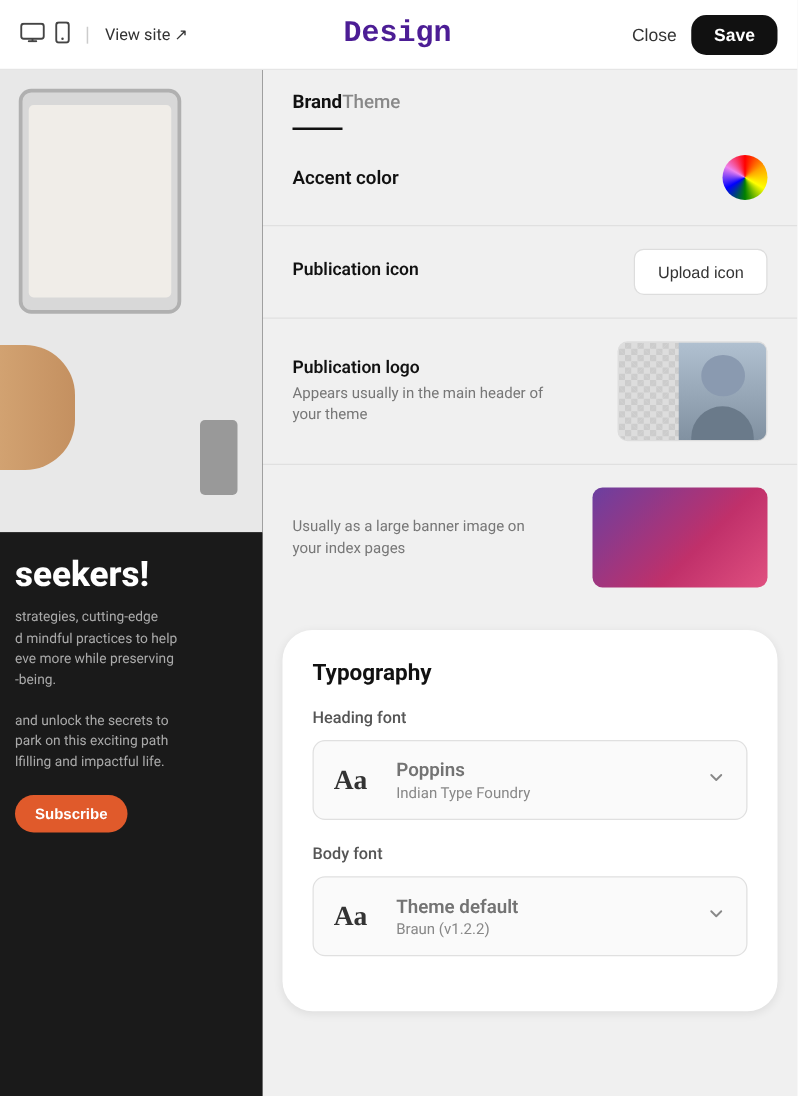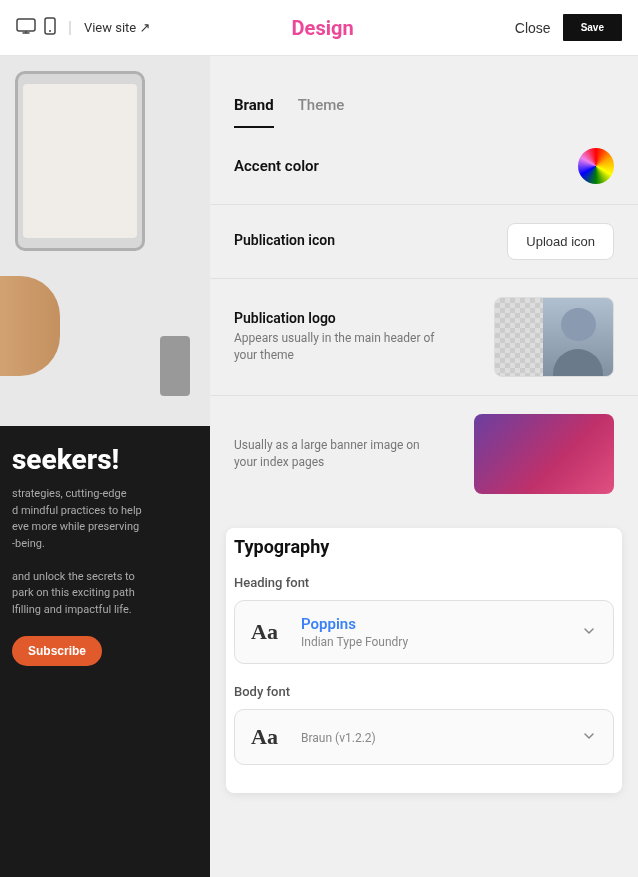--- a/index.html
+++ b/index.html
@@ -42,45 +42,46 @@
       cursor: pointer;
       display: flex;
       align-items: center;
       gap: 2px;
     }
     .top-bar-center {
       flex: 1;
       text-align: center;
     }
     .design-title {
-      font-size: 20px;
+      font-size: 24px;
       font-weight: 700;
-      color: #ec4899;
+      color: #4c1d95;
+      font-family: Liberation Mono, monospace;
     }
     .top-bar-right {
       display: flex;
       align-items: center;
       gap: 12px;
     }
     .close-btn {
       font-size: 14px;
       color: #333;
       cursor: pointer;
       background: none;
       border: none;
       font-weight: 500;
       margin-left: 20px;
     }
     .save-btn {
       background: #111;
       color: #fff;
       border: none;
-      border-radius: 1px;
+      border-radius: 12px;
       padding: 8px 18px;
-      font-size: 10px;
+      font-size: 14px;
       font-weight: 600;
       cursor: pointer;
     }
 
     
     .main-layout {
       display: flex;
       flex: 1;
       overflow: hidden;
     }
@@ -135,22 +136,20 @@
       background: #f0f0f0;
       overflow-y: auto;
       padding: 0;
     }
 
     
     .tabs-bar {
       display: flex;
       padding: 16px 24px 0;
       background: #f0f0f0;
-      gap: 24px;
-      margin-top: 24px;
     }
     .tab-item {
       font-size: 15px;
       font-weight: 500;
       color: #888;
       padding-bottom: 12px;
       cursor: pointer;
       border-bottom: 2px solid transparent;
     }
     .tab-item.active {
@@ -267,23 +266,23 @@
       width: 140px;
       height: 80px;
       border-radius: 8px;
       overflow: hidden;
       background: linear-gradient(135deg, #6b3fa0 0%, #c0306a 60%, #e05080 100%);
     }
 
     
     .typography-card {
       background: #fff;
-      border-radius: 8px;
+      border-radius: 24px;
       margin: 16px;
-      padding: 8px;
+      padding: 24px;
       box-shadow: 0 2px 8px rgba(0,0,0,0.08);
     }
     .typography-title {
       font-size: 18px;
       font-weight: 700;
       color: #111;
       margin-bottom: 18px;
     }
     .font-section-label {
       font-size: 13px;
@@ -308,21 +307,21 @@
       margin-right: 14px;
       font-family: serif;
       min-width: 36px;
     }
     .font-info {
       flex: 1;
     }
     .font-name {
       font-size: 15px;
       font-weight: 600;
-      color: #3b82f6;
+      color: #737373;
     }
     .font-foundry {
       font-size: 12px;
       color: #888;
       margin-top: 2px;
     }
     .chevron-down {
       color: #888;
       font-size: 14px;
       margin-left: 8px;
@@ -501,20 +500,21 @@
           <svg width="16" height="16" viewBox="0 0 16 16" fill="none">
               <path d="M4 6l4 4 4-4" stroke="#888" stroke-width="1.5" stroke-linecap="round" stroke-linejoin="round"></path>
             </svg>
         </span>
       </div>
 
       <div class="font-section-label">Body font</div>
       <div class="font-selector">
         <span class="font-aa">Aa</span>
         <div class="font-info">
+          <div class="font-name">Theme default</div>
           <div class="font-foundry">Braun (v1.2.2)</div>
         </div>
         <span class="chevron-down">
           <svg width="16" height="16" viewBox="0 0 16 16" fill="none">
               <path d="M4 6l4 4 4-4" stroke="#888" stroke-width="1.5" stroke-linecap="round" stroke-linejoin="round"></path>
             </svg>
         </span>
       </div>
     </div>
 

